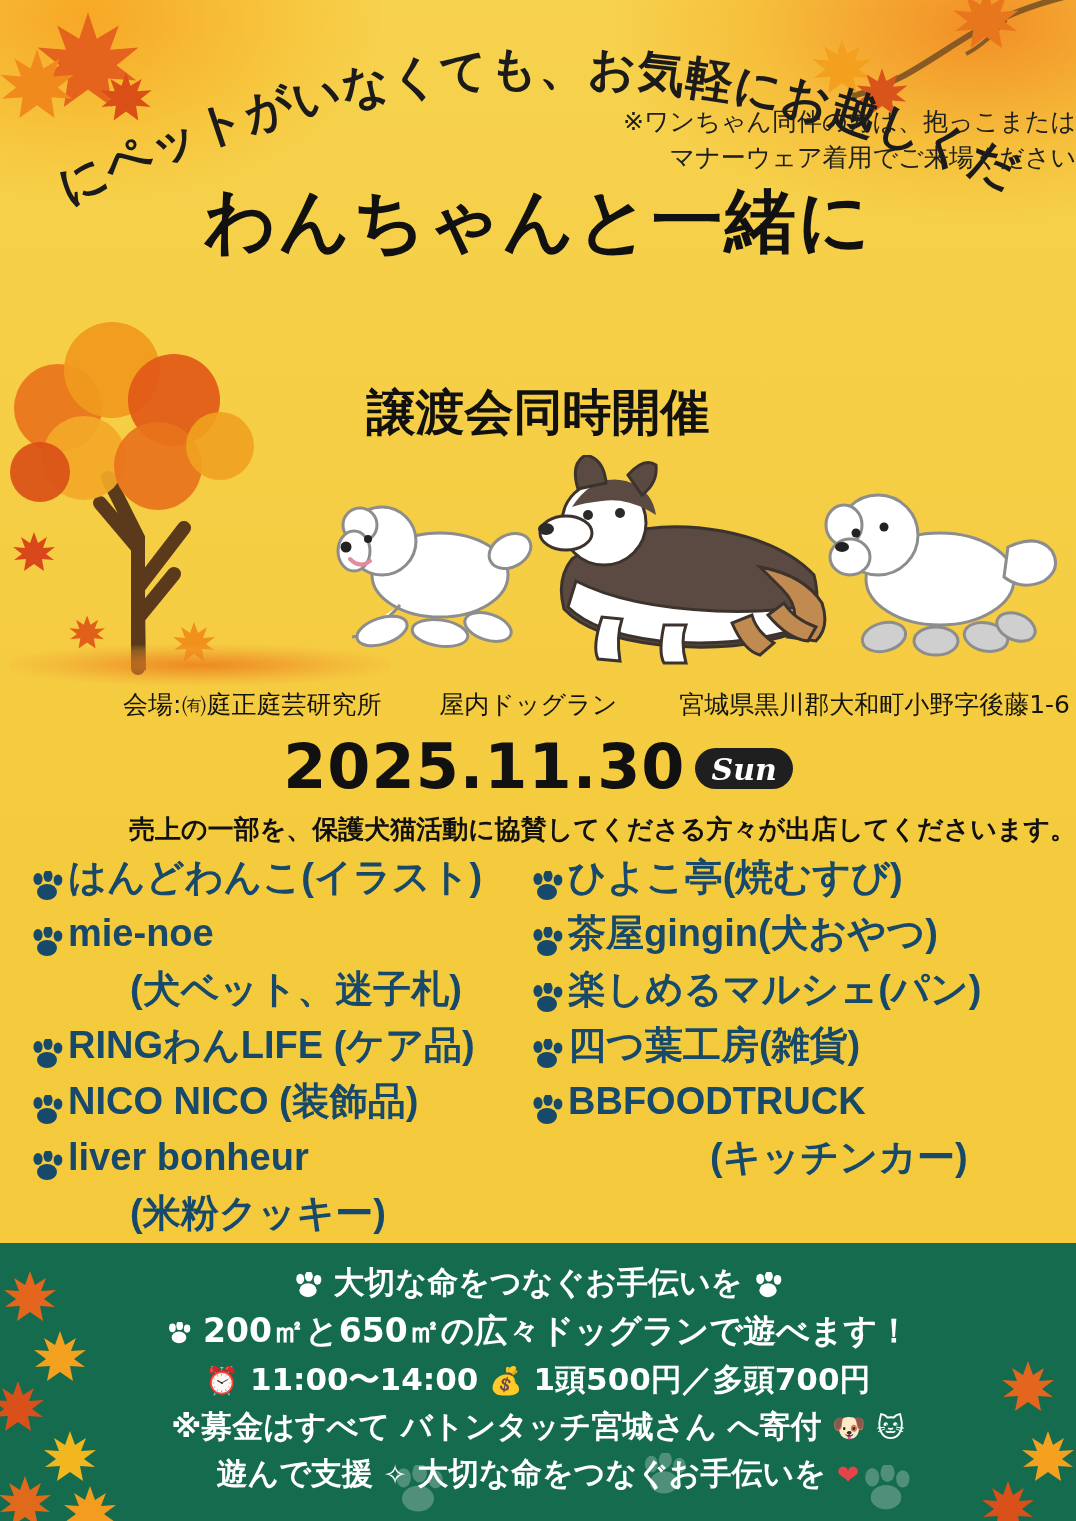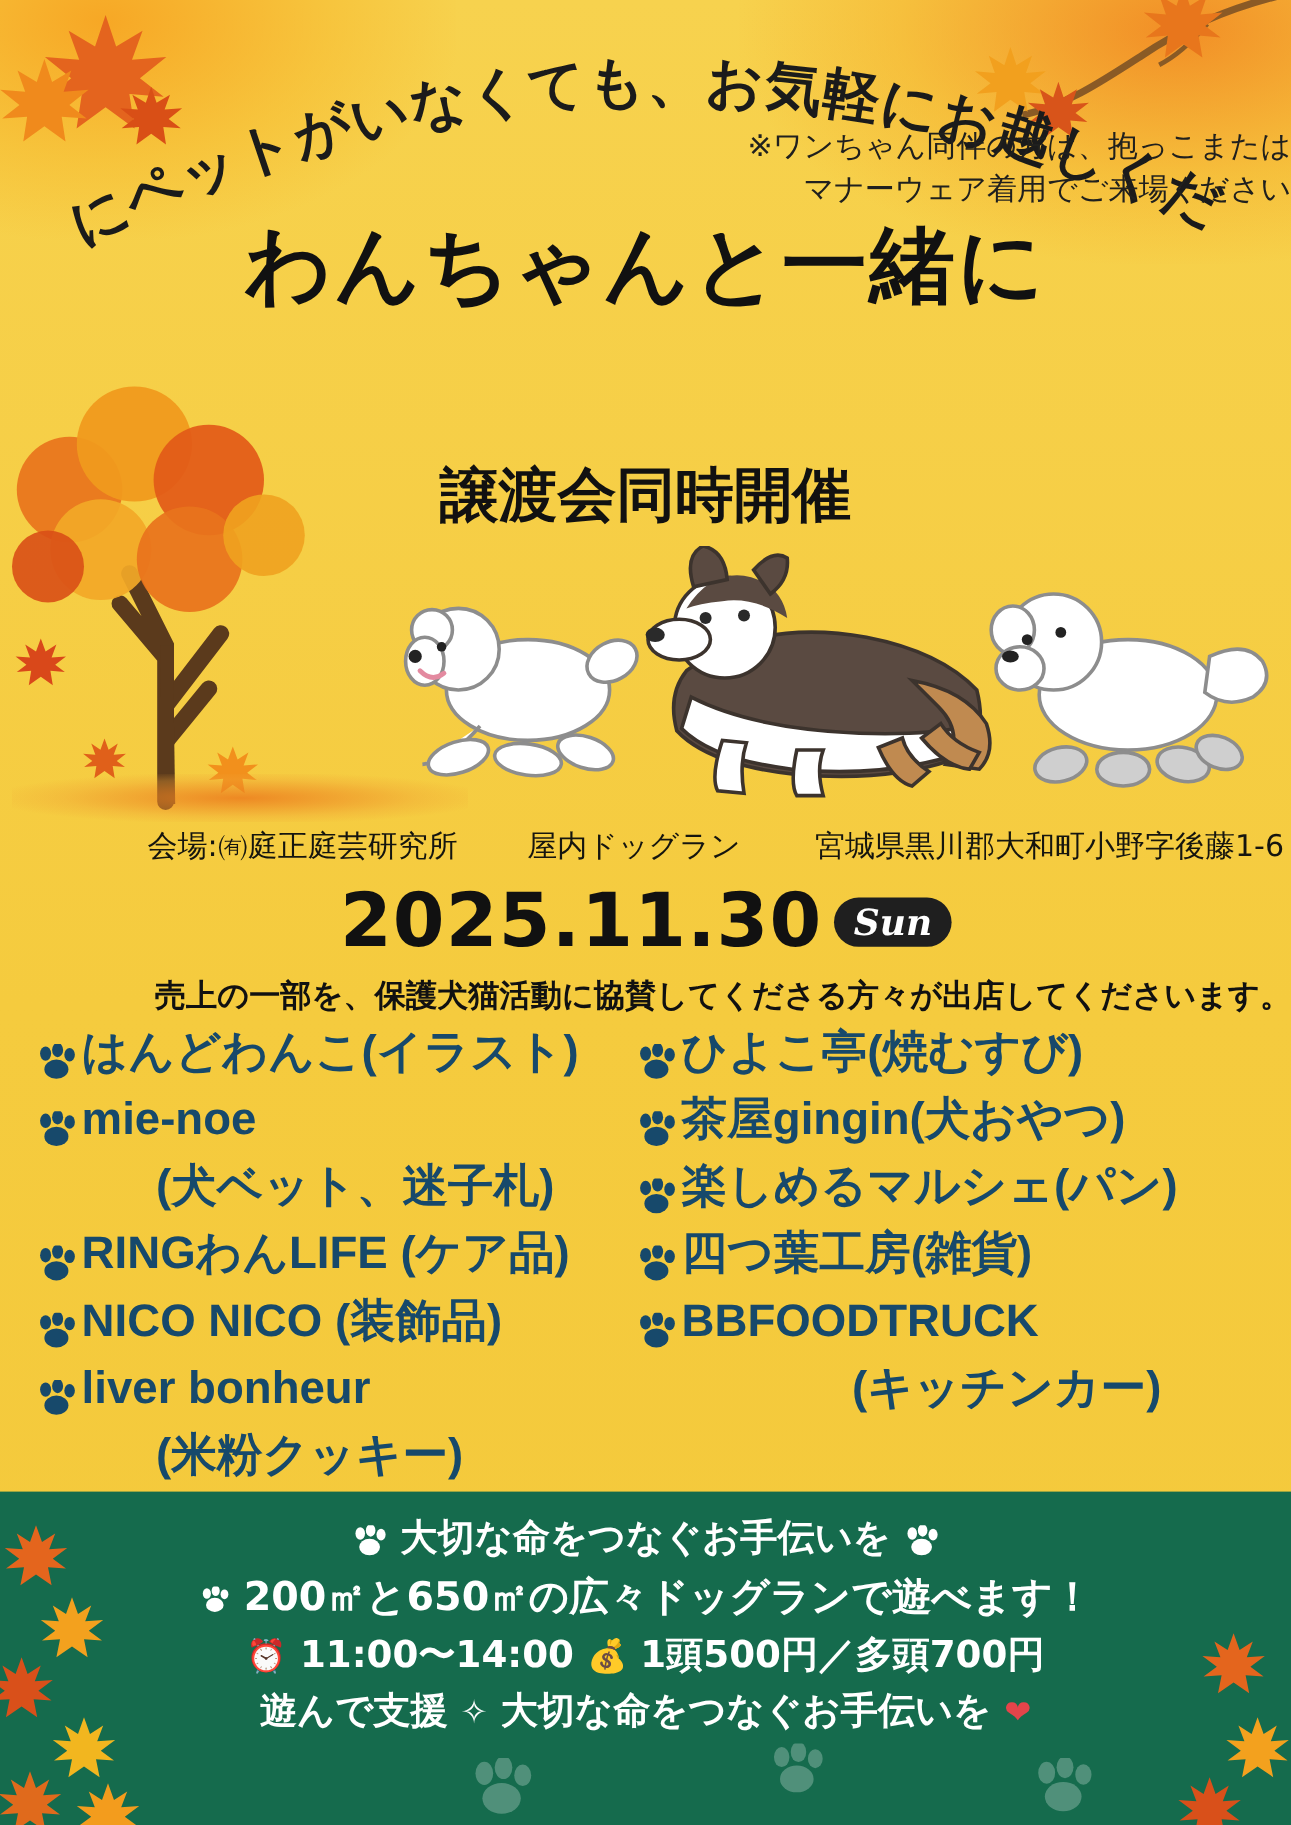--- a/index.html
+++ b/index.html
@@ -609,20 +609,25 @@
         <span>200㎡と650㎡の広々ドッグランで遊べます！</span>
       </div>
 
       <div class="f-line">
         <span class="f-emoji">⏰</span>
         <span>11:00〜14:00</span>
         <span class="f-emoji">💰</span>
         <span>1頭500円／多頭700円</span>
       </div>
 
+      <div class="f-line">
+        <span>※募金はすべて バトンタッチ宮城さん へ寄付</span>
+        <span class="f-emoji">🐶</span>
+        <span class="f-emoji">🐱</span>
+      </div>
 
       <div class="f-line">
         <span>遊んで支援</span>
         <span class="f-emoji">✧</span>
         <span>大切な命をつなぐお手伝いを</span>
         <span class="f-emoji" style="color:#e4444a">❤</span>
       </div>
     </div>
   </div>
 

